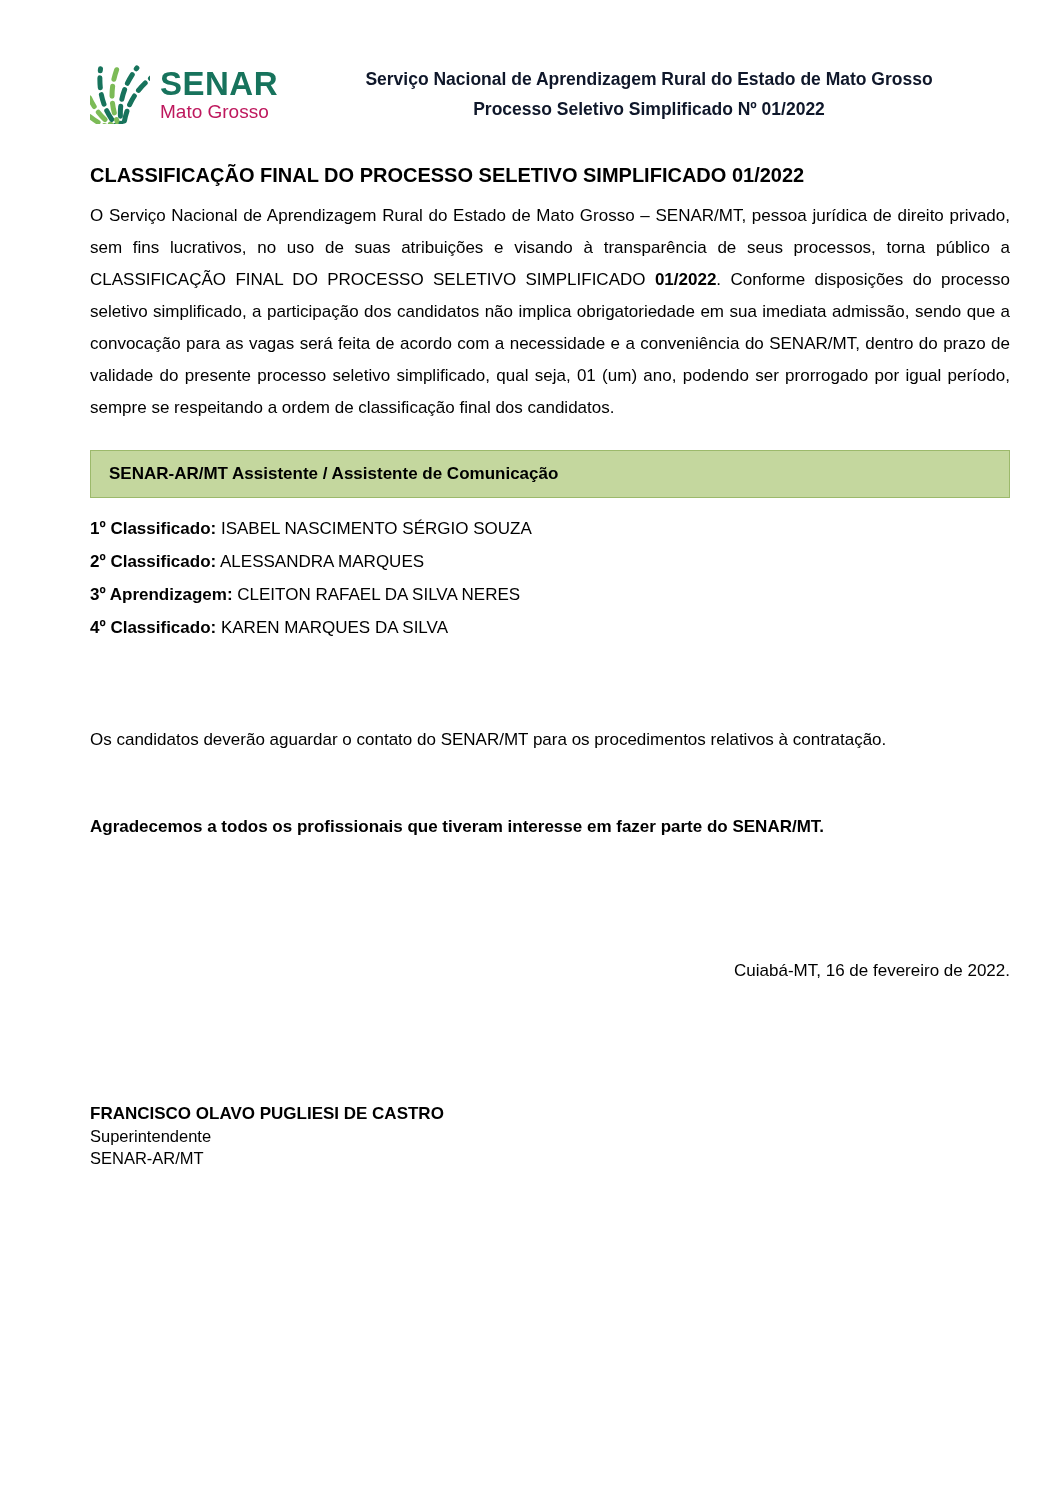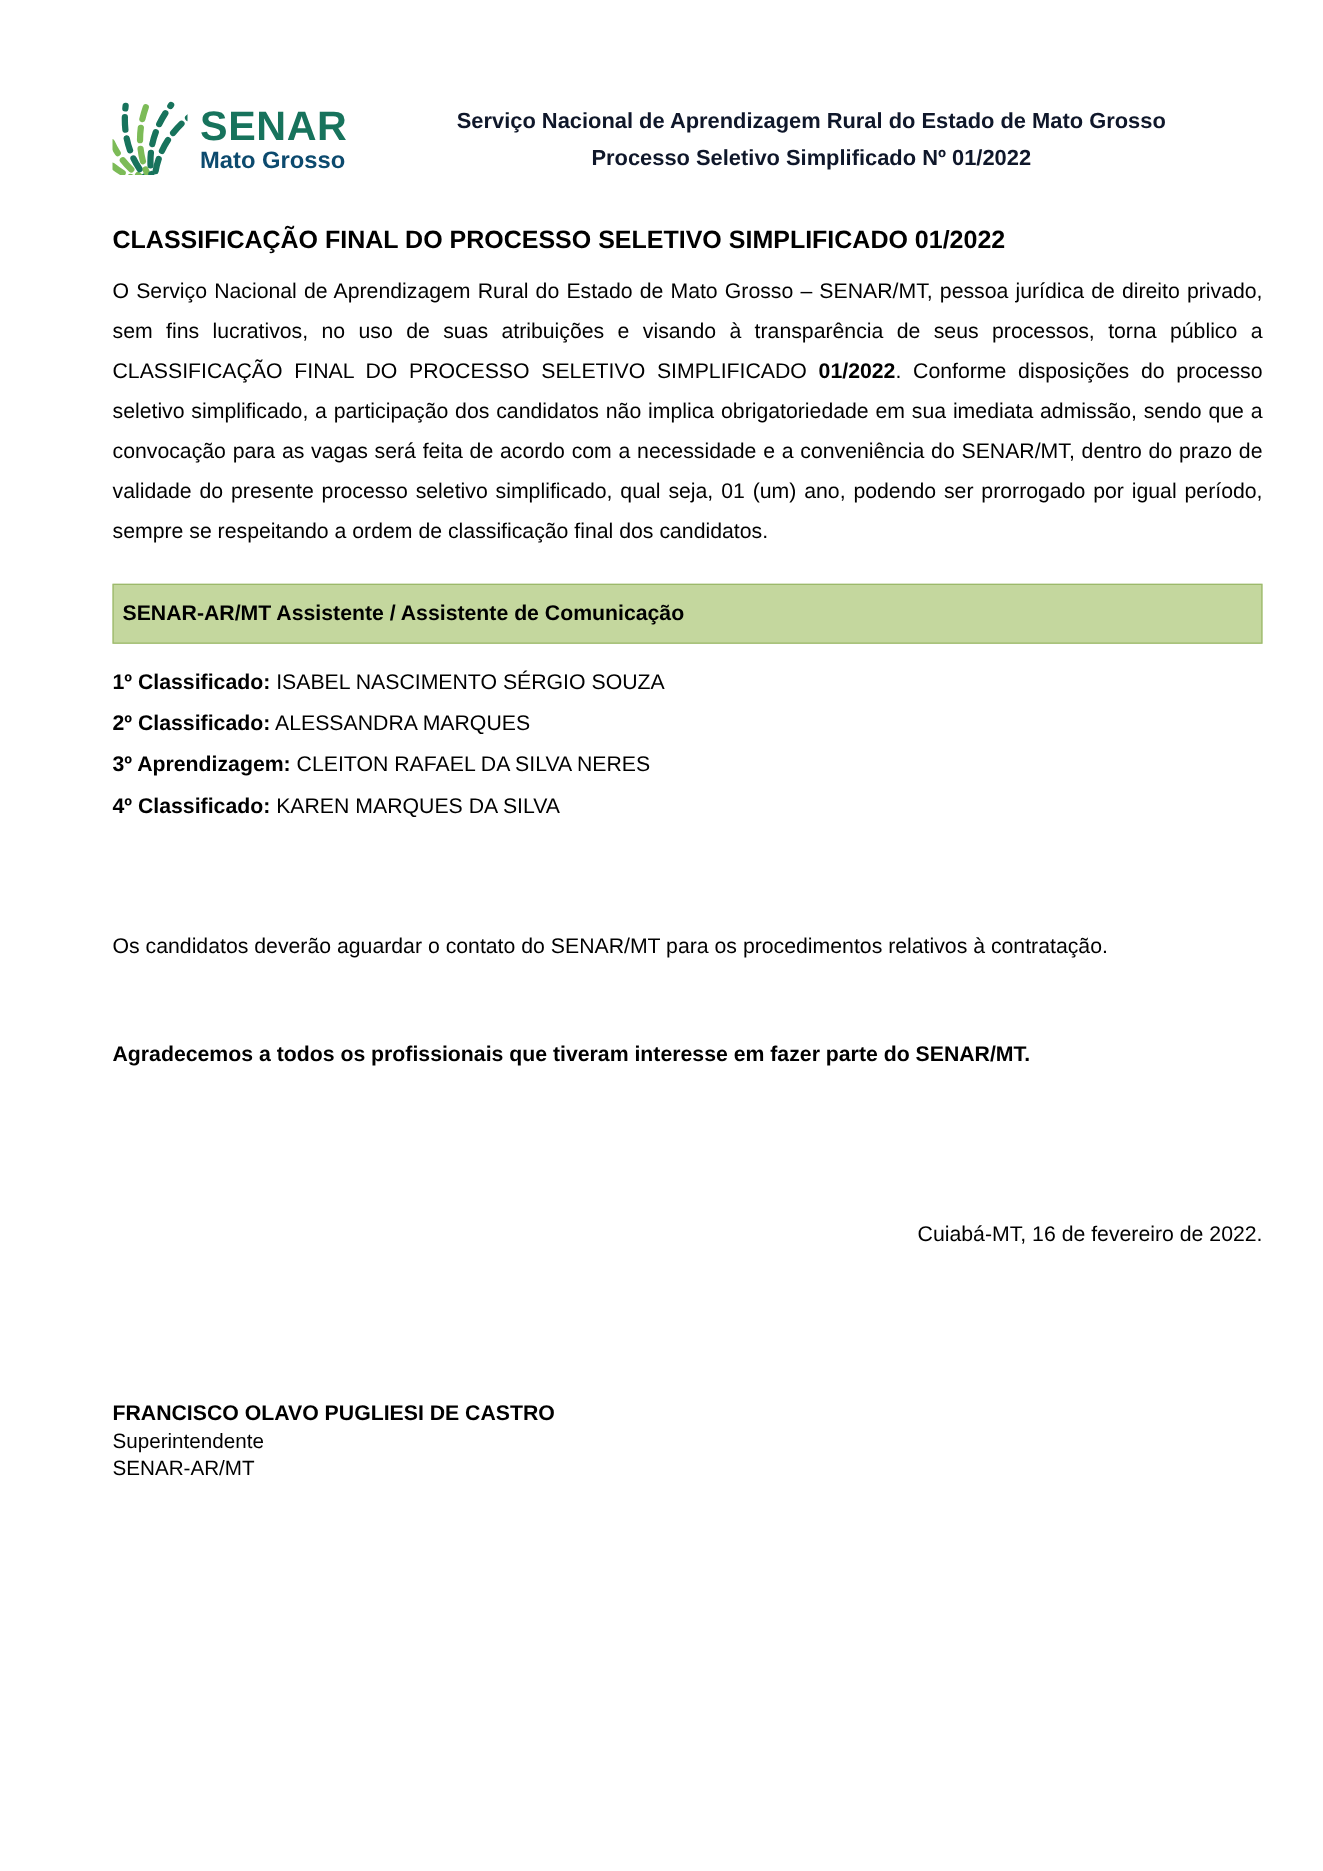--- a/index.html
+++ b/index.html
@@ -1,21 +1,21 @@
 <!DOCTYPE html>
 <html><head>
 <meta charset="utf-8">
 <style>
   * { box-sizing: border-box; }
   html, body { margin: 0; padding: 0; background: #ffffff; }
   .page {
     position: relative;
     width: 1058px;
     height: 1250px;
-    margin: 16px auto;
+    margin: 0 auto;
     background: #ffffff;
     font-family: "Liberation Sans", sans-serif;
     color: #000000;
     overflow: hidden;
   }
   .block { margin-left: 90px; margin-right: 48px; }
 
   
   .header {
     display: flex;
@@ -25,23 +25,22 @@
   .logo { display: flex; align-items: center; gap: 10px; flex: 0 0 auto; }
   .logo-text { display: flex; flex-direction: column; line-height: 1; }
   .logo-brand {
     font-weight: bold;
     font-size: 33px;
     letter-spacing: 0.5px;
     color: #17735c;
   }
   .logo-region {
     font-size: 19px;
-    color: #0c4a6e;
+    color: #be185d;
     margin-top: 2px;
-    font-weight: bold;
   }
   .header-titles {
     flex: 1 1 auto;
     text-align: center;
     font-weight: bold;
     font-size: 17.5px;
     line-height: 30px;
     color: #0f172a;
     padding-left: 10px;
   }
@@ -63,21 +62,21 @@
   .intro .b { font-weight: bold; }
 
   
   .banner {
     margin-top: 26px;
     height: 48px;
     background: #c4d79e;
     border: 1px solid #9cb96b;
     display: flex;
     align-items: center;
-    padding-left: 7px;
+    padding-left: 18px;
     font-weight: bold;
     font-size: 17px;
   }
 
   
   .classification { margin-top: 14px; font-size: 17px; line-height: 33px; }
   .classification .rank { font-weight: bold; }
 
   .contact-note { margin-top: 80px; font-size: 17px; line-height: 32px; }
   .thanks-note { margin-top: 55px; font-size: 17px; line-height: 32px; font-weight: bold; }

